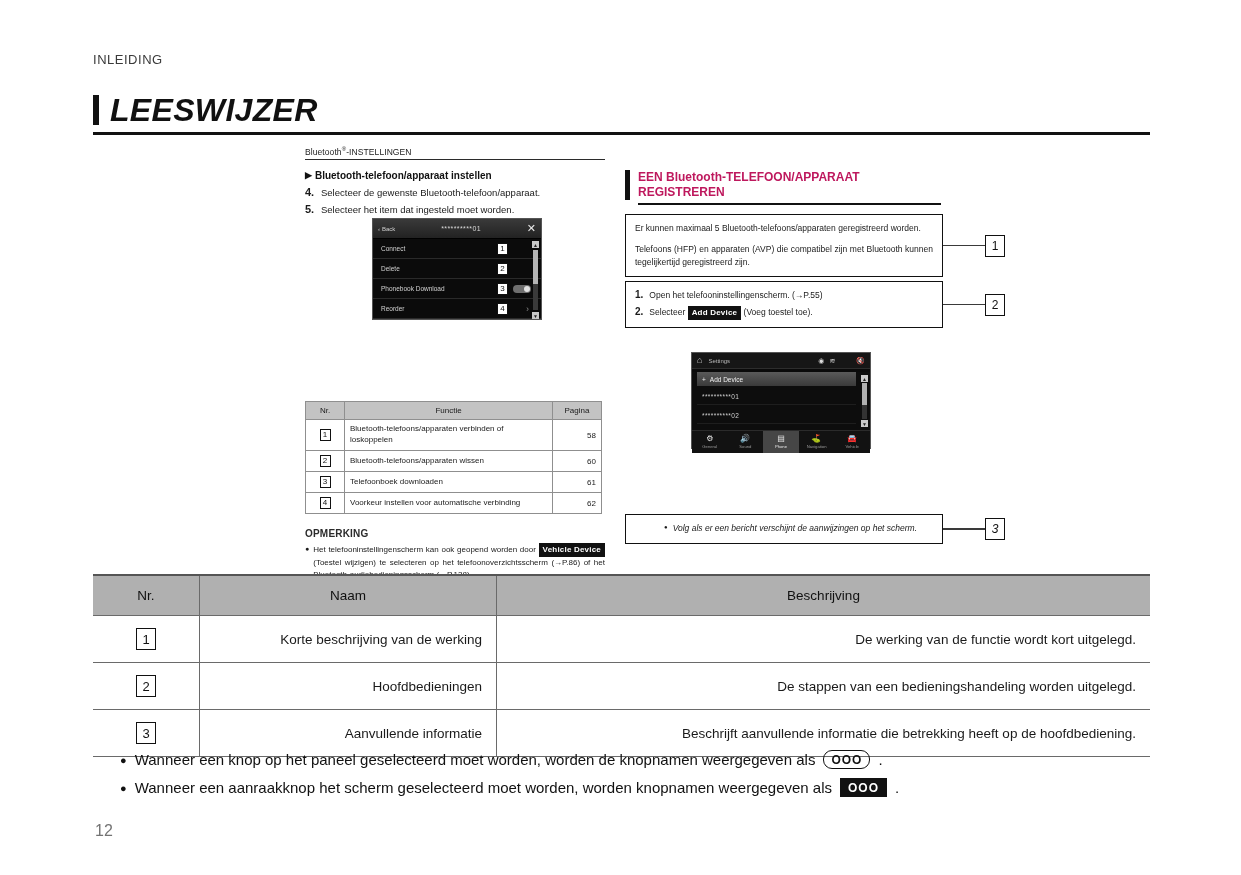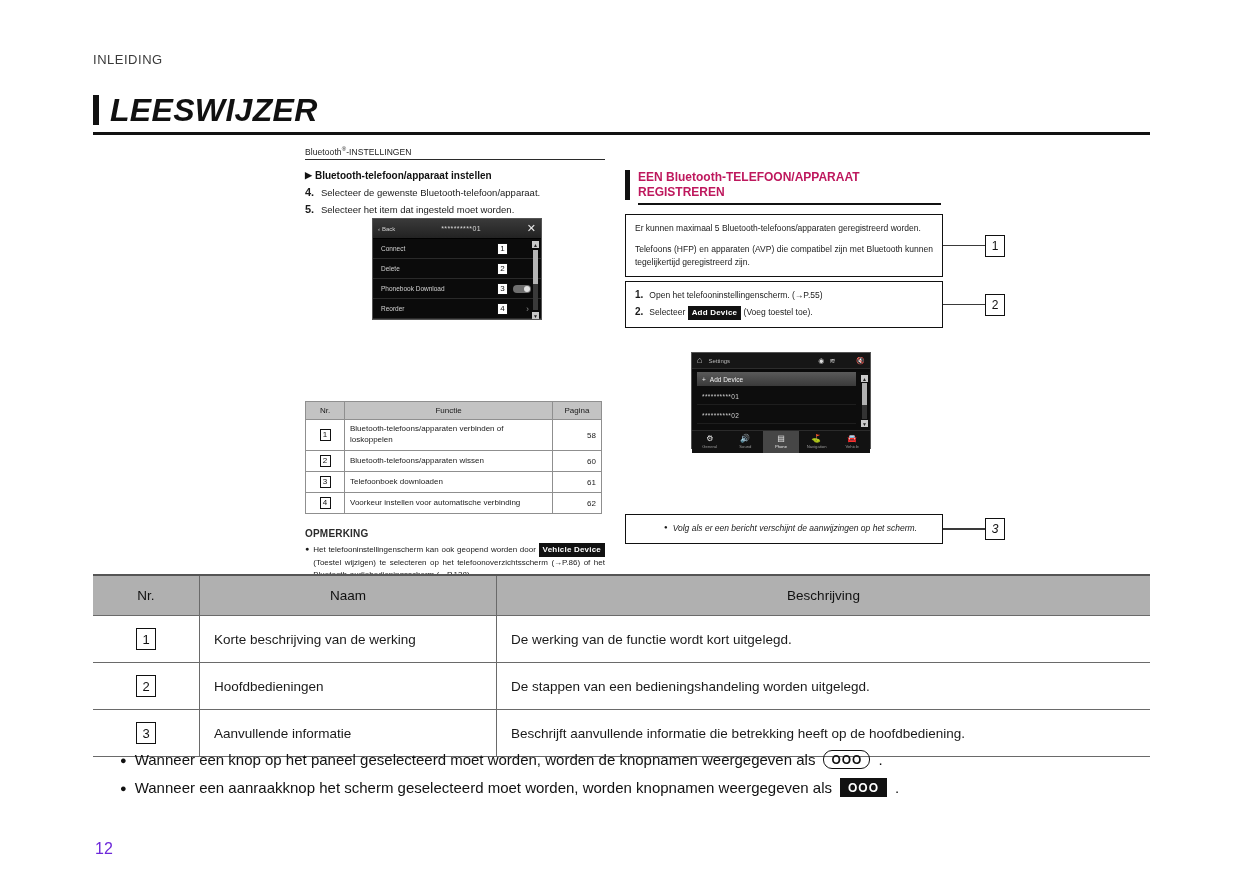--- a/index.html
+++ b/index.html
@@ -159,21 +159,21 @@
     color:#9a9a9a;font-size:4.2px;
   }
   .d2-nav .n.sel{background:#464646;color:#e6e6e6;}
   .d2-nav .n .ic{font-size:8px;line-height:1;color:#e8e8e8;}
 
   
   .bigtbl{
     position:absolute;left:93px;top:574px;width:1057px;border-collapse:collapse;
     font-size:13.5px;
   }
-  .bigtbl th,.bigtbl td{border-top:1px solid #6a6a6a;border-bottom:1px solid #6a6a6a;padding:12px 14px;}
+  .bigtbl th,.bigtbl td{border-top:1px solid #6a6a6a;border-bottom:1px solid #6a6a6a;padding:12px 14px;text-align:right;}
   .bigtbl thead th{
     background:#b0b0b0;font-weight:normal;text-align:center;color:#111;
     border-top:2px solid #555;
   }
   .bigtbl td.nr{width:78px;text-align:center;}
   .bigtbl td.nm{width:268px;}
   .bigtbl .vline{border-left:1px solid #6a6a6a;}
   .cal-md{
     display:inline-flex;align-items:center;justify-content:center;
     border:1.2px solid #111;background:#fff;width:18px;height:20px;font-size:13px;color:#111;
@@ -185,21 +185,21 @@
   .pill{
     display:inline-flex;align-items:center;justify-content:center;
     border:1.6px solid #111;border-radius:9px;padding:0 7px;height:17px;
     font-size:12px;font-weight:bold;letter-spacing:1px;
   }
   .blackcap{
     display:inline-flex;align-items:center;justify-content:center;
     background:#111;color:#fff;padding:1px 8px;height:17px;
     font-size:12px;font-weight:bold;letter-spacing:1px;
   }
-  .pageno{position:absolute;left:95px;top:840px;font-size:16px;color:#6d28d9;}
+  .pageno{position:absolute;left:95px;top:822px;font-size:16px;color:#737373;}
 </style>
 </head>
 <body>
 
 <div class="page">
 
   <div class="kicker">INLEIDING</div>
 
   <div class="title-wrap">
     <div class="title-row">

